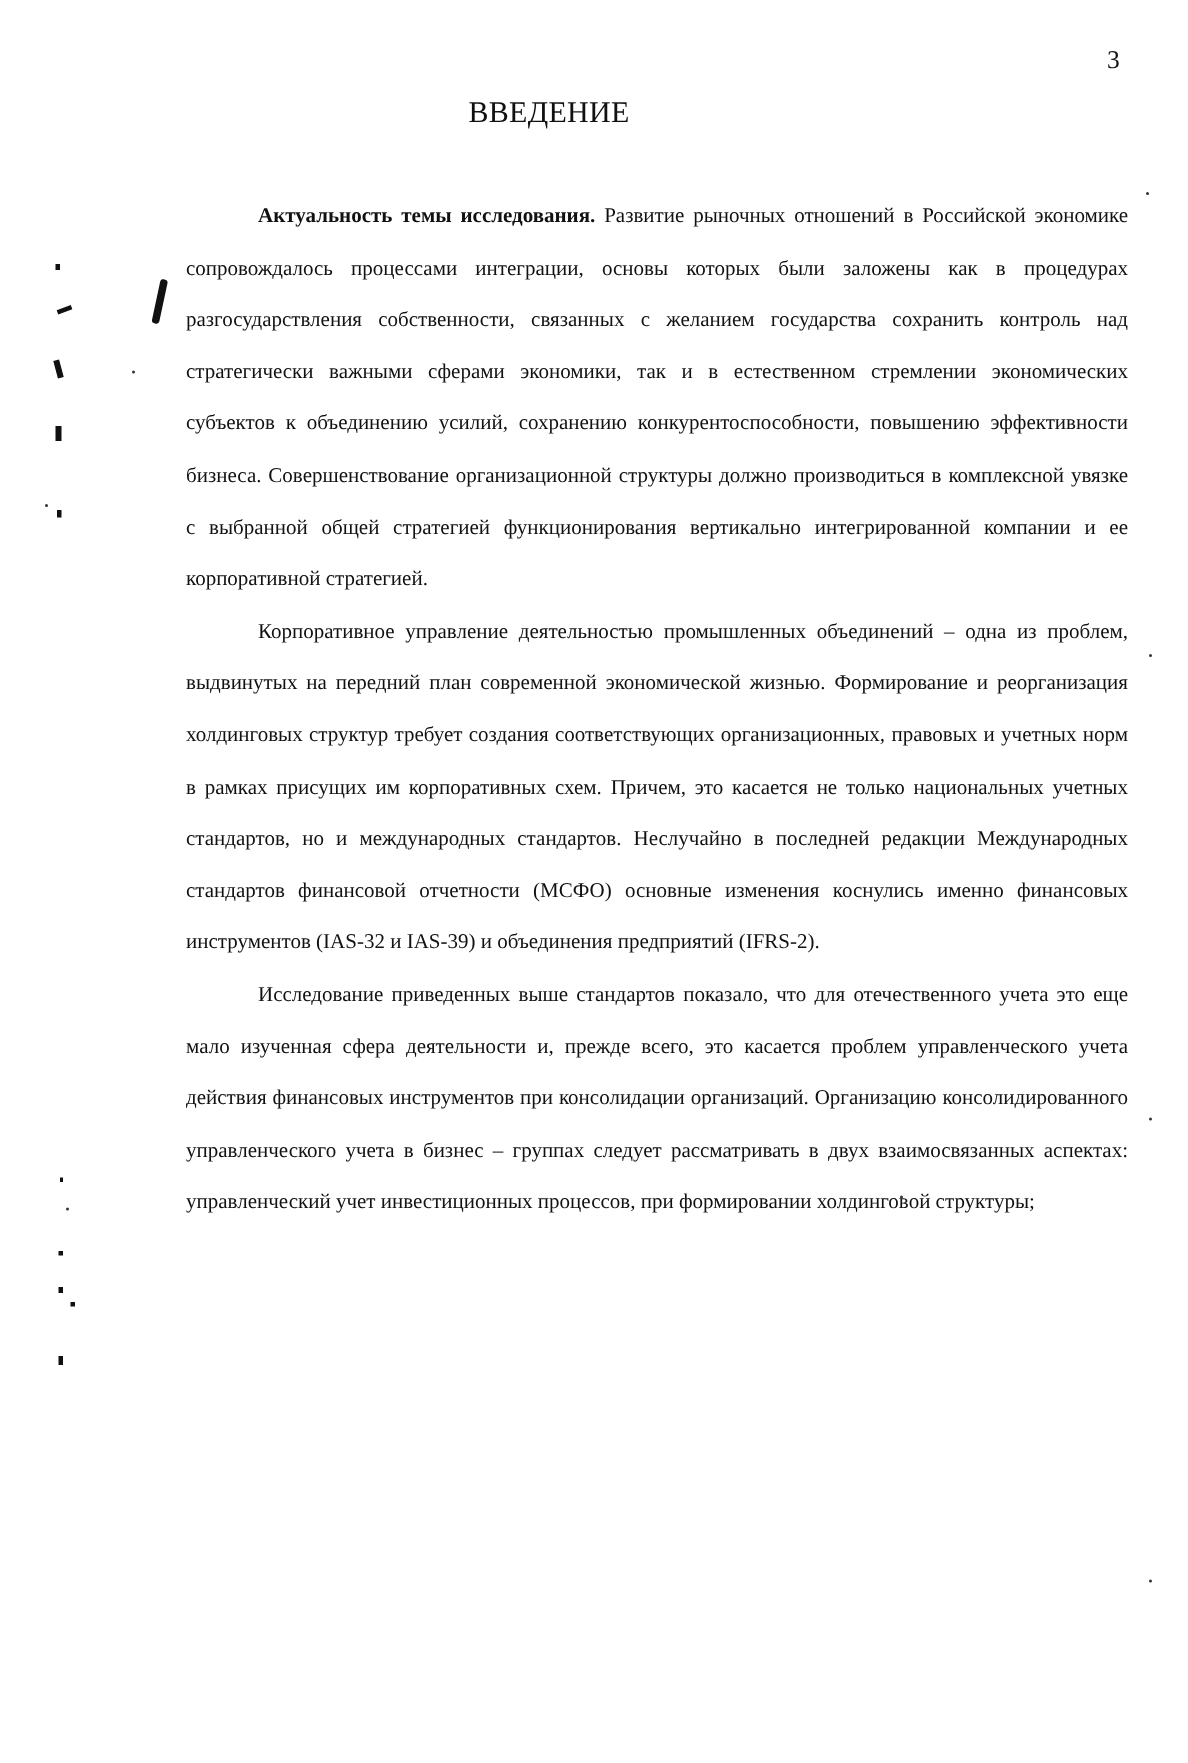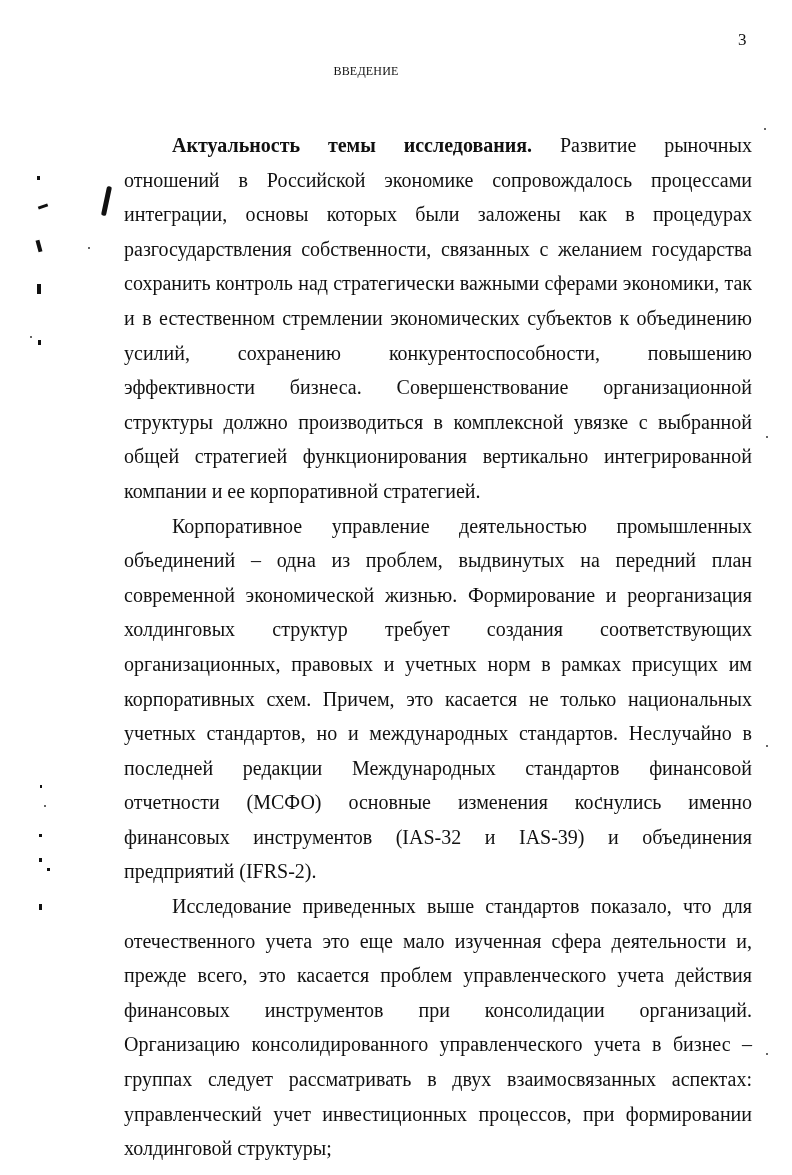--- a/index.html
+++ b/index.html
@@ -1,22 +1,22 @@
 <!DOCTYPE html>
 <html><head>
 <meta charset="utf-8">
 <style>
   html, body { margin: 0; padding: 0; background: #ffffff; }
   body { width: 792px; height: 1175px; position: relative; overflow: hidden;
          font-family: "Liberation Serif", "DejaVu Serif", serif; color: #111; }
   .page-number { position: absolute; top: 30px; left: 738px; font-size: 17px; }
   .title { position: absolute; top: 64px; left: 0; width: 672px; text-align: center;
-           font-size: 12px; letter-spacing: 0.2px; padding-left: 60px; box-sizing: border-box; }
+           font-size: 20px; letter-spacing: 0.2px; padding-left: 60px; box-sizing: border-box; }
   .body-text { position: absolute; top: 128px; left: 124px; width: 628px; }
-  .para { margin: 0; font-size: 20px; line-height: 34.6px; text-align: justify;
+  .para { margin: 0; font-size: 14px; line-height: 34.6px; text-align: justify;
           text-indent: 48px; }
   .para .lead { font-weight: bold; }
   .mark { position: absolute; background: #111; }
   .speck { position: absolute; width: 2px; height: 2px; background: #333; border-radius: 1px; }
 </style>
 </head>
 <body>
 
 <div class="page-number">3</div>
 <div class="title">ВВЕДЕНИЕ</div>

